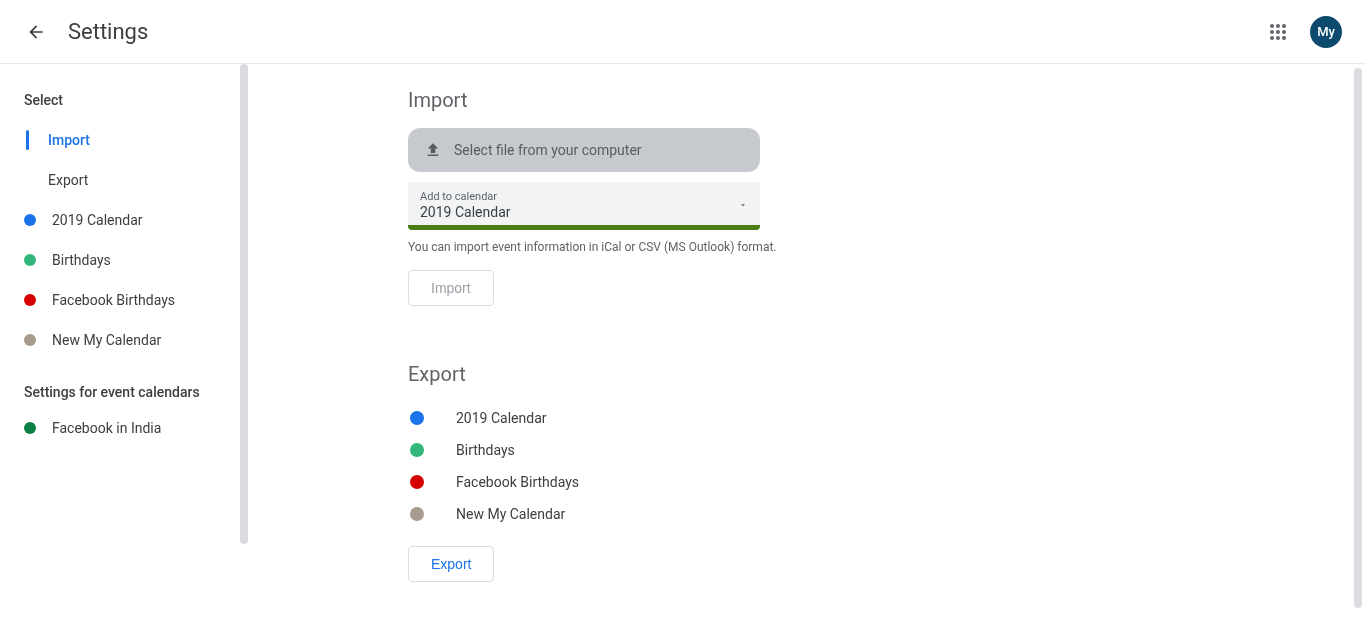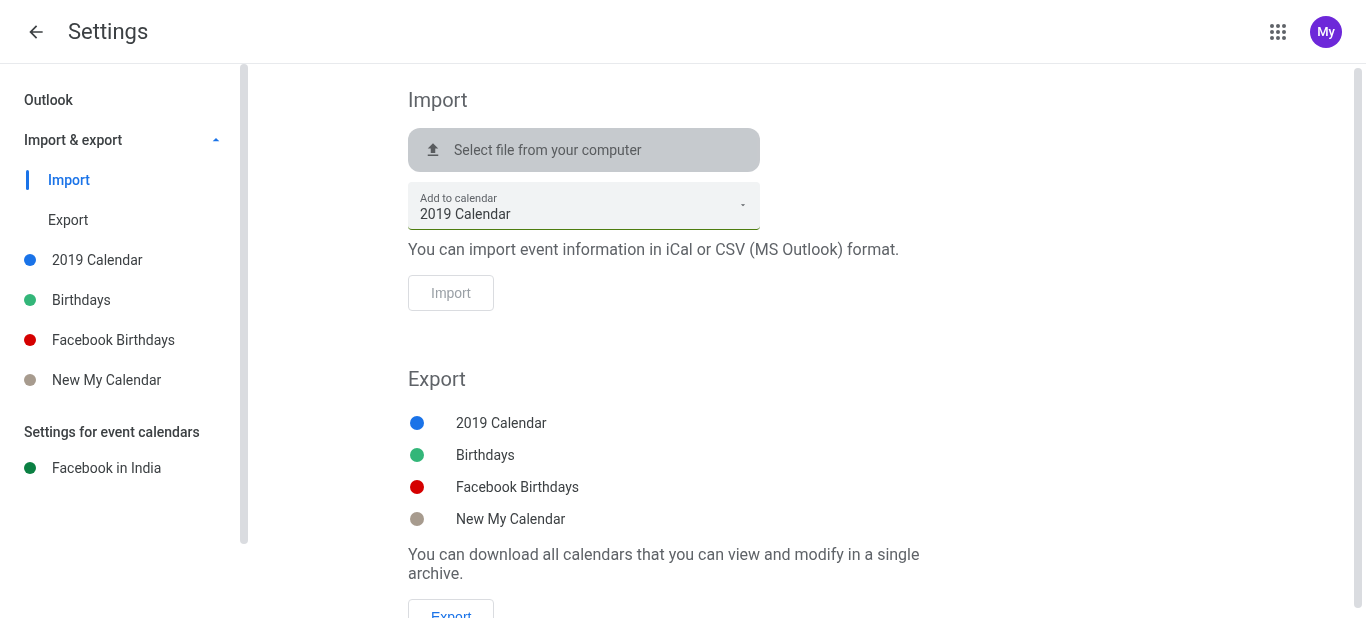--- a/index.html
+++ b/index.html
@@ -30,21 +30,21 @@
   }
   .title { font-size: 22px; color: #3c4043; font-weight: 400; }
   .header-right { display: flex; align-items: center; gap: 12px; padding-right: 8px;}
   .apps-icon {
     width: 40px; height: 40px;
     display: flex; align-items: center; justify-content: center;
     border-radius: 50%; cursor: pointer;
   }
   .avatar {
     width: 32px; height: 32px; border-radius: 50%;
-    background: #6d28d9; color: #fff;
+    background: #0c4a6e; color: #fff;
     display: flex; align-items: center; justify-content: center;
     font-size: 13px; font-weight: 500;
     cursor: pointer;
   }
   .body { display: flex; height: calc(618px - 64px); }
   .sidebar {
     width: 248px;
     padding: 16px 0;
     overflow-y: auto;
     position: relative;
@@ -135,30 +135,30 @@
     cursor: pointer;
     width: 352px;
     font-size: 14px;
   }
   .dropdown {
     margin-top: 10px;
     width: 352px;
     height: 48px;
     background: #f1f3f4;
     border-radius: 4px;
-    border-bottom: 1px solid #4d7c0f;
+    border-bottom: 5px solid #4d7c0f;
     padding: 6px 12px 4px 12px;
     display: flex; flex-direction: column; justify-content: center;
     position: relative;
     cursor: pointer;
   }
   .dropdown-label { font-size: 11px; color: #5f6368;}
   .dropdown-value { font-size: 14px; color: #3c4043; margin-top: 1px;}
   .dropdown-caret { position: absolute; right: 12px; top: 18px; }
-  .help-text { font-size: 16px; color: #5f6368; margin-top: 10px;}
+  .help-text { font-size: 12px; color: #5f6368; margin-top: 10px;}
   .btn {
     margin-top: 16px;
     height: 36px; padding: 0 22px;
     border: 1px solid #dadce0;
     border-radius: 4px;
     background: #fff;
     font-size: 14px;
     cursor: pointer;
     display: inline-flex; align-items: center; justify-content: center;
   }
@@ -203,30 +203,24 @@
     </div>
     <div class="avatar">My</div>
   </div>
 </div>
 
 <div class="body">
   <div class="sidebar">
     <div class="sidebar-scroll-indicator"></div>
 
     <div class="nav-header">
-      <span>Outlook</span>
-    </div>
-
-
-    <div class="nav-header active-section">
-      <span>Import &amp; export</span>
-      <svg class="chev" viewBox="0 0 24 24" fill="#1a73e8">
-          <path d="M7 14l5-5 5 5z"></path>
-        </svg>
-    </div>
+      <span>Select</span>
+    </div>
+
+
 
     <div class="nav-sub">
       <div class="nav-sub-item active">
         <span>Import</span>
       </div>
       <div class="nav-sub-item">
         <span>Export</span>
       </div>
     </div>
 
@@ -297,18 +291,17 @@
           </div>
           <div class="export-item">
             <span class="dot" style="background: rgb(213, 0, 0);"></span>
             <span>Facebook Birthdays</span>
           </div>
           <div class="export-item">
             <span class="dot" style="background: rgb(167, 155, 142);"></span>
             <span>New My Calendar</span>
           </div>
         </div>
-      <div class="help-text">You can download all calendars that you can view and modify in a single archive.</div>
       <button class="btn primary">Export</button>
     </div>
 
   </div>
 </div>
 
 </body></html>

